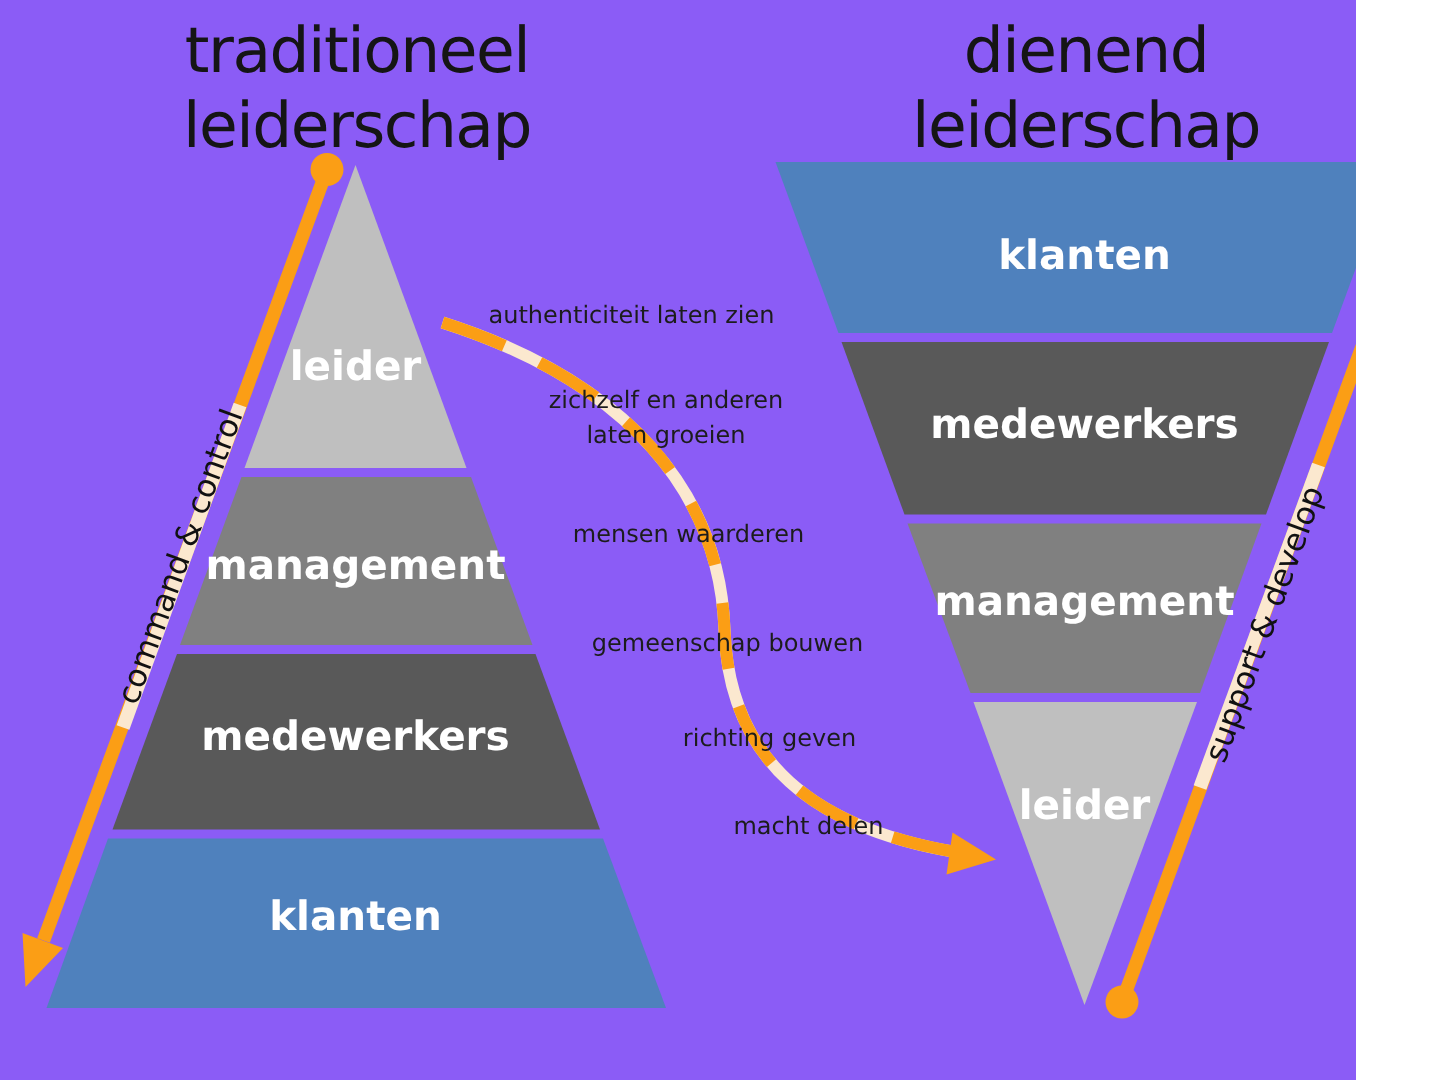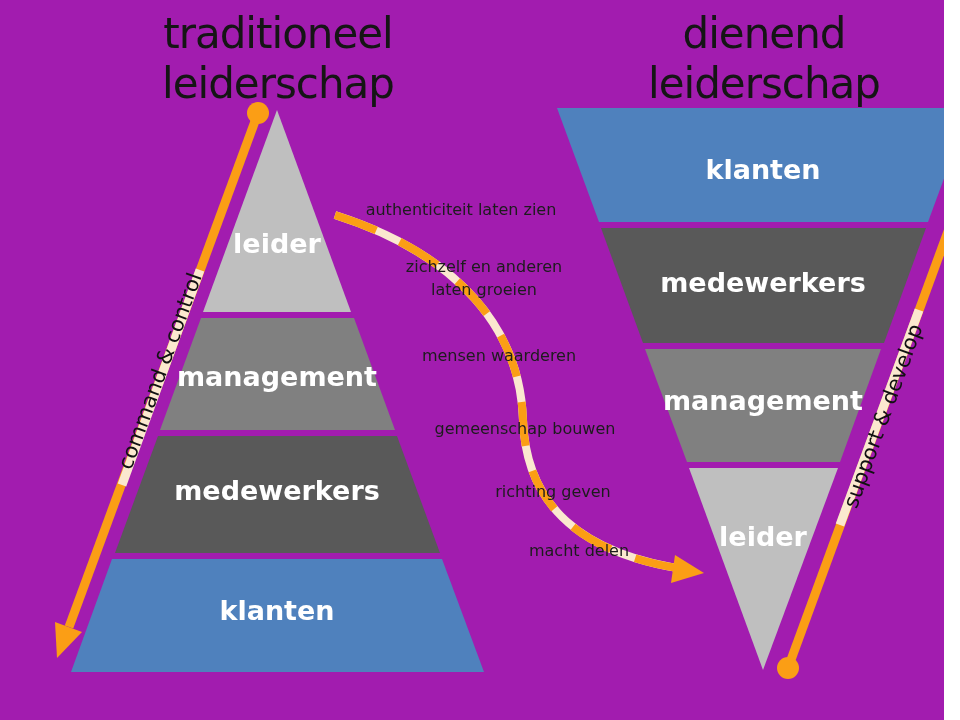--- a/index.html
+++ b/index.html
@@ -1,23 +1,22 @@
 <!DOCTYPE html>
 <html><head>
 <meta charset="utf-8">
 <style>
   html, body { margin: 0; padding: 0; background: #ffffff; }
   .canvas {
     position: relative;
     width: 904px;
     height: 720px;
-    background: #a21caf;
+    background: #8b5cf6;
     overflow: hidden;
     font-family: "DejaVu Sans", sans-serif;
-    padding-left: 40px;
   }
   svg { display: block; }
   text { font-family: "DejaVu Sans", sans-serif; }
   .title {
     font-size: 42px;
     fill: #151515;
     letter-spacing: -1px;
     text-anchor: middle;
   }
   .level-label {

